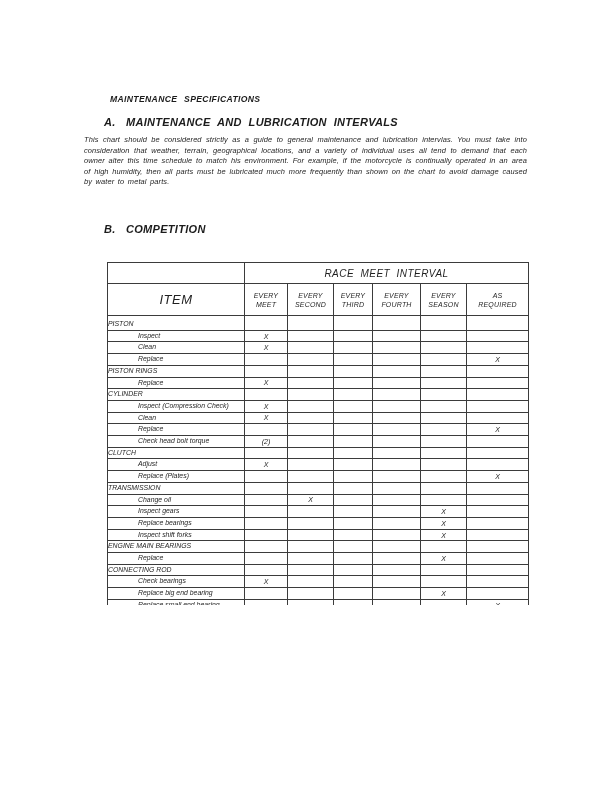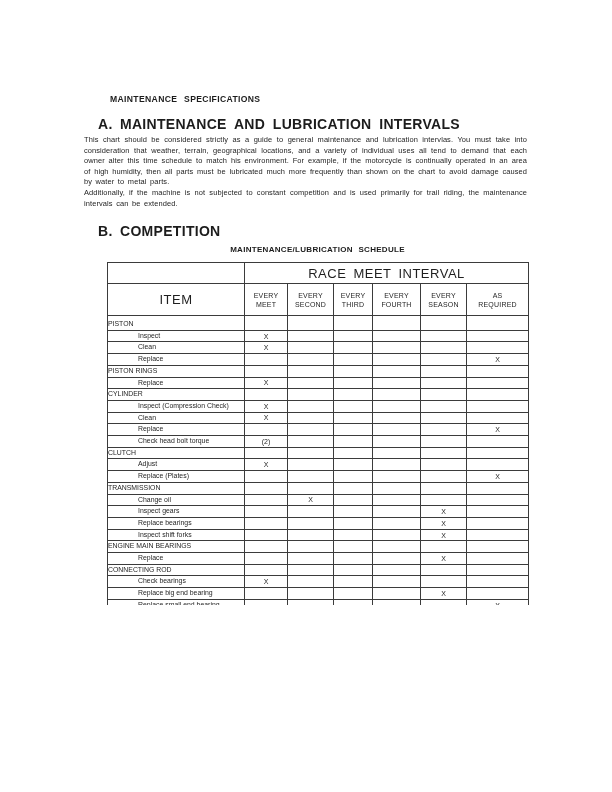--- a/index.html
+++ b/index.html
@@ -3,28 +3,29 @@
 <meta charset="utf-8">
 <style>
   html,body{margin:0;padding:0;background:#ffffff;}
   .page{
     position:relative;
     width:612px;height:605px;
     background:#ffffff;
     font-family:"Liberation Sans","DejaVu Sans",sans-serif;
     color:#1c1c1c;
     overflow:hidden;
+    font-style:italic;
   }
   .doc-title{
     position:absolute;left:110px;top:94px;
     font-size:8.6px;font-weight:bold;letter-spacing:.35px;word-spacing:4px;
   }
   .section-heading{
-    position:absolute;left:98px;
-    font-size:14px;font-weight:bold;letter-spacing:.3px;word-spacing:3.5px;
+    position:absolute;left:104px;
+    font-size:11px;font-weight:bold;letter-spacing:.3px;word-spacing:3.5px;
   }
   .section-heading .sec-label{display:inline-block;width:22px;}
   .sec-a{top:116px;}
   .sec-b{top:223px;}
   .body-text{
     position:absolute;left:84px;width:443px;
     font-size:7.45px;line-height:10.6px;
     text-align:justify;color:#242424;
     word-spacing:1.4px;letter-spacing:.1px;
   }
@@ -41,21 +42,21 @@
     font-family:"Liberation Sans","DejaVu Sans",sans-serif;
   }
   table.sched td,table.sched th{
     border:1px solid #3b3b3b;
     padding:0;margin:0;
     font-weight:normal;
     color:#1f1f1f;
   }
   th.blank-cell{height:20px;}
   th.interval-head{
-    font-size:13px;letter-spacing:.5px;word-spacing:3px;
+    font-size:10px;letter-spacing:.5px;word-spacing:3px;
     text-align:center;height:20px;
   }
   th.col-head{
     font-size:7px;line-height:9px;letter-spacing:.2px;
     text-align:center;height:31px;vertical-align:middle;
   }
   th.item-head{
     font-size:13px;letter-spacing:.5px;text-align:center;vertical-align:middle;
   }
   td.item{
@@ -80,27 +81,25 @@
 
 <div class="page">
 
   <div class="doc-title">MAINTENANCE SPECIFICATIONS</div>
 
   <div class="section-heading sec-a">
     <span class="sec-label">A.</span><span>MAINTENANCE AND LUBRICATION INTERVALS</span>
   </div>
 
   <div class="body-text para-1">This chart should be considered strictly as a guide to general maintenance and lubrication intervlas. You must take into consideration that weather, terrain, geographical locations, and a variety of individual uses all tend to demand that each owner alter this time schedule to match his environment. For example, if the motorcycle is continually operated in an area of high humidity, then all parts must be lubricated much more frequently than shown on the chart to avoid damage caused by water to metal parts.</div>
-  <div class="body-text para-2">Additionally, if the machine is not subjected to constant competition and is used primarily for trail riding, the maintenance intervals can be extended.</div>
 
   <div class="section-heading sec-b">
     <span class="sec-label">B.</span><span>COMPETITION</span>
   </div>
 
-  <div class="table-title">MAINTENANCE/LUBRICATION SCHEDULE</div>
 
   <div class="sched-wrap">
     <table class="sched">
       <colgroup>
         <col style="width:137px">
           <col style="width:43px">
           <col style="width:46px">
         <col style="width:39px">
           <col style="width:48px">
           <col style="width:46px">

